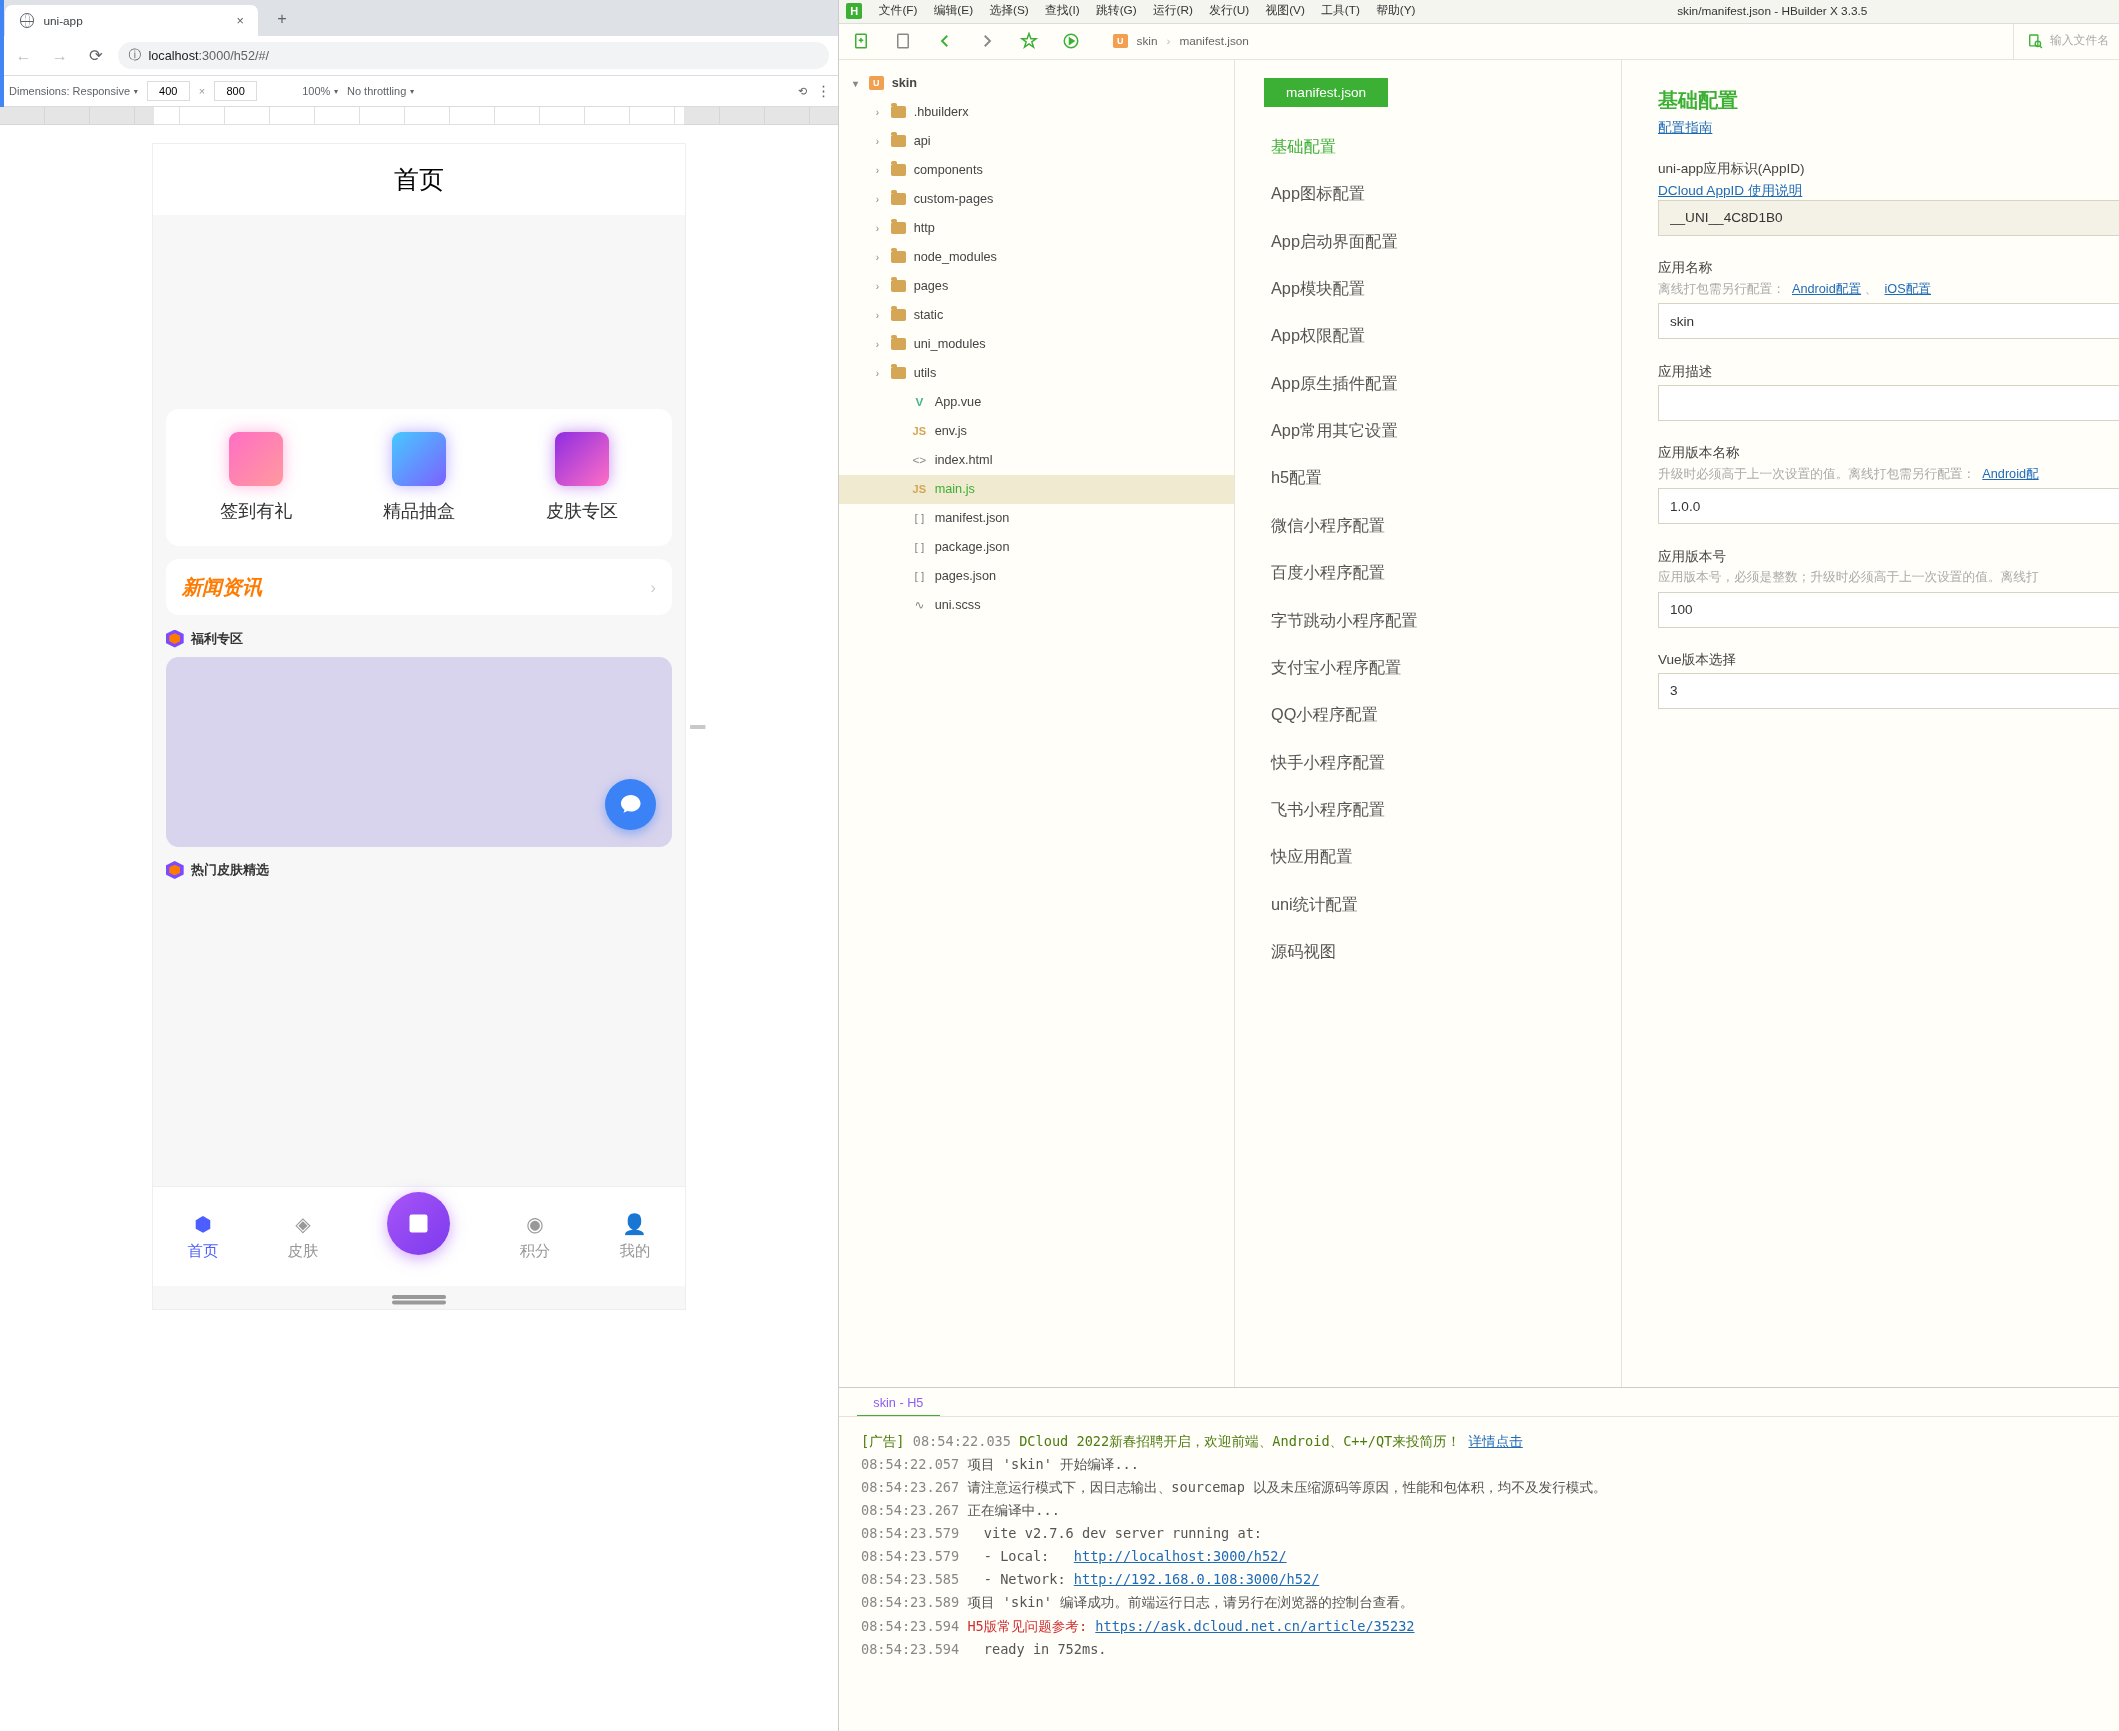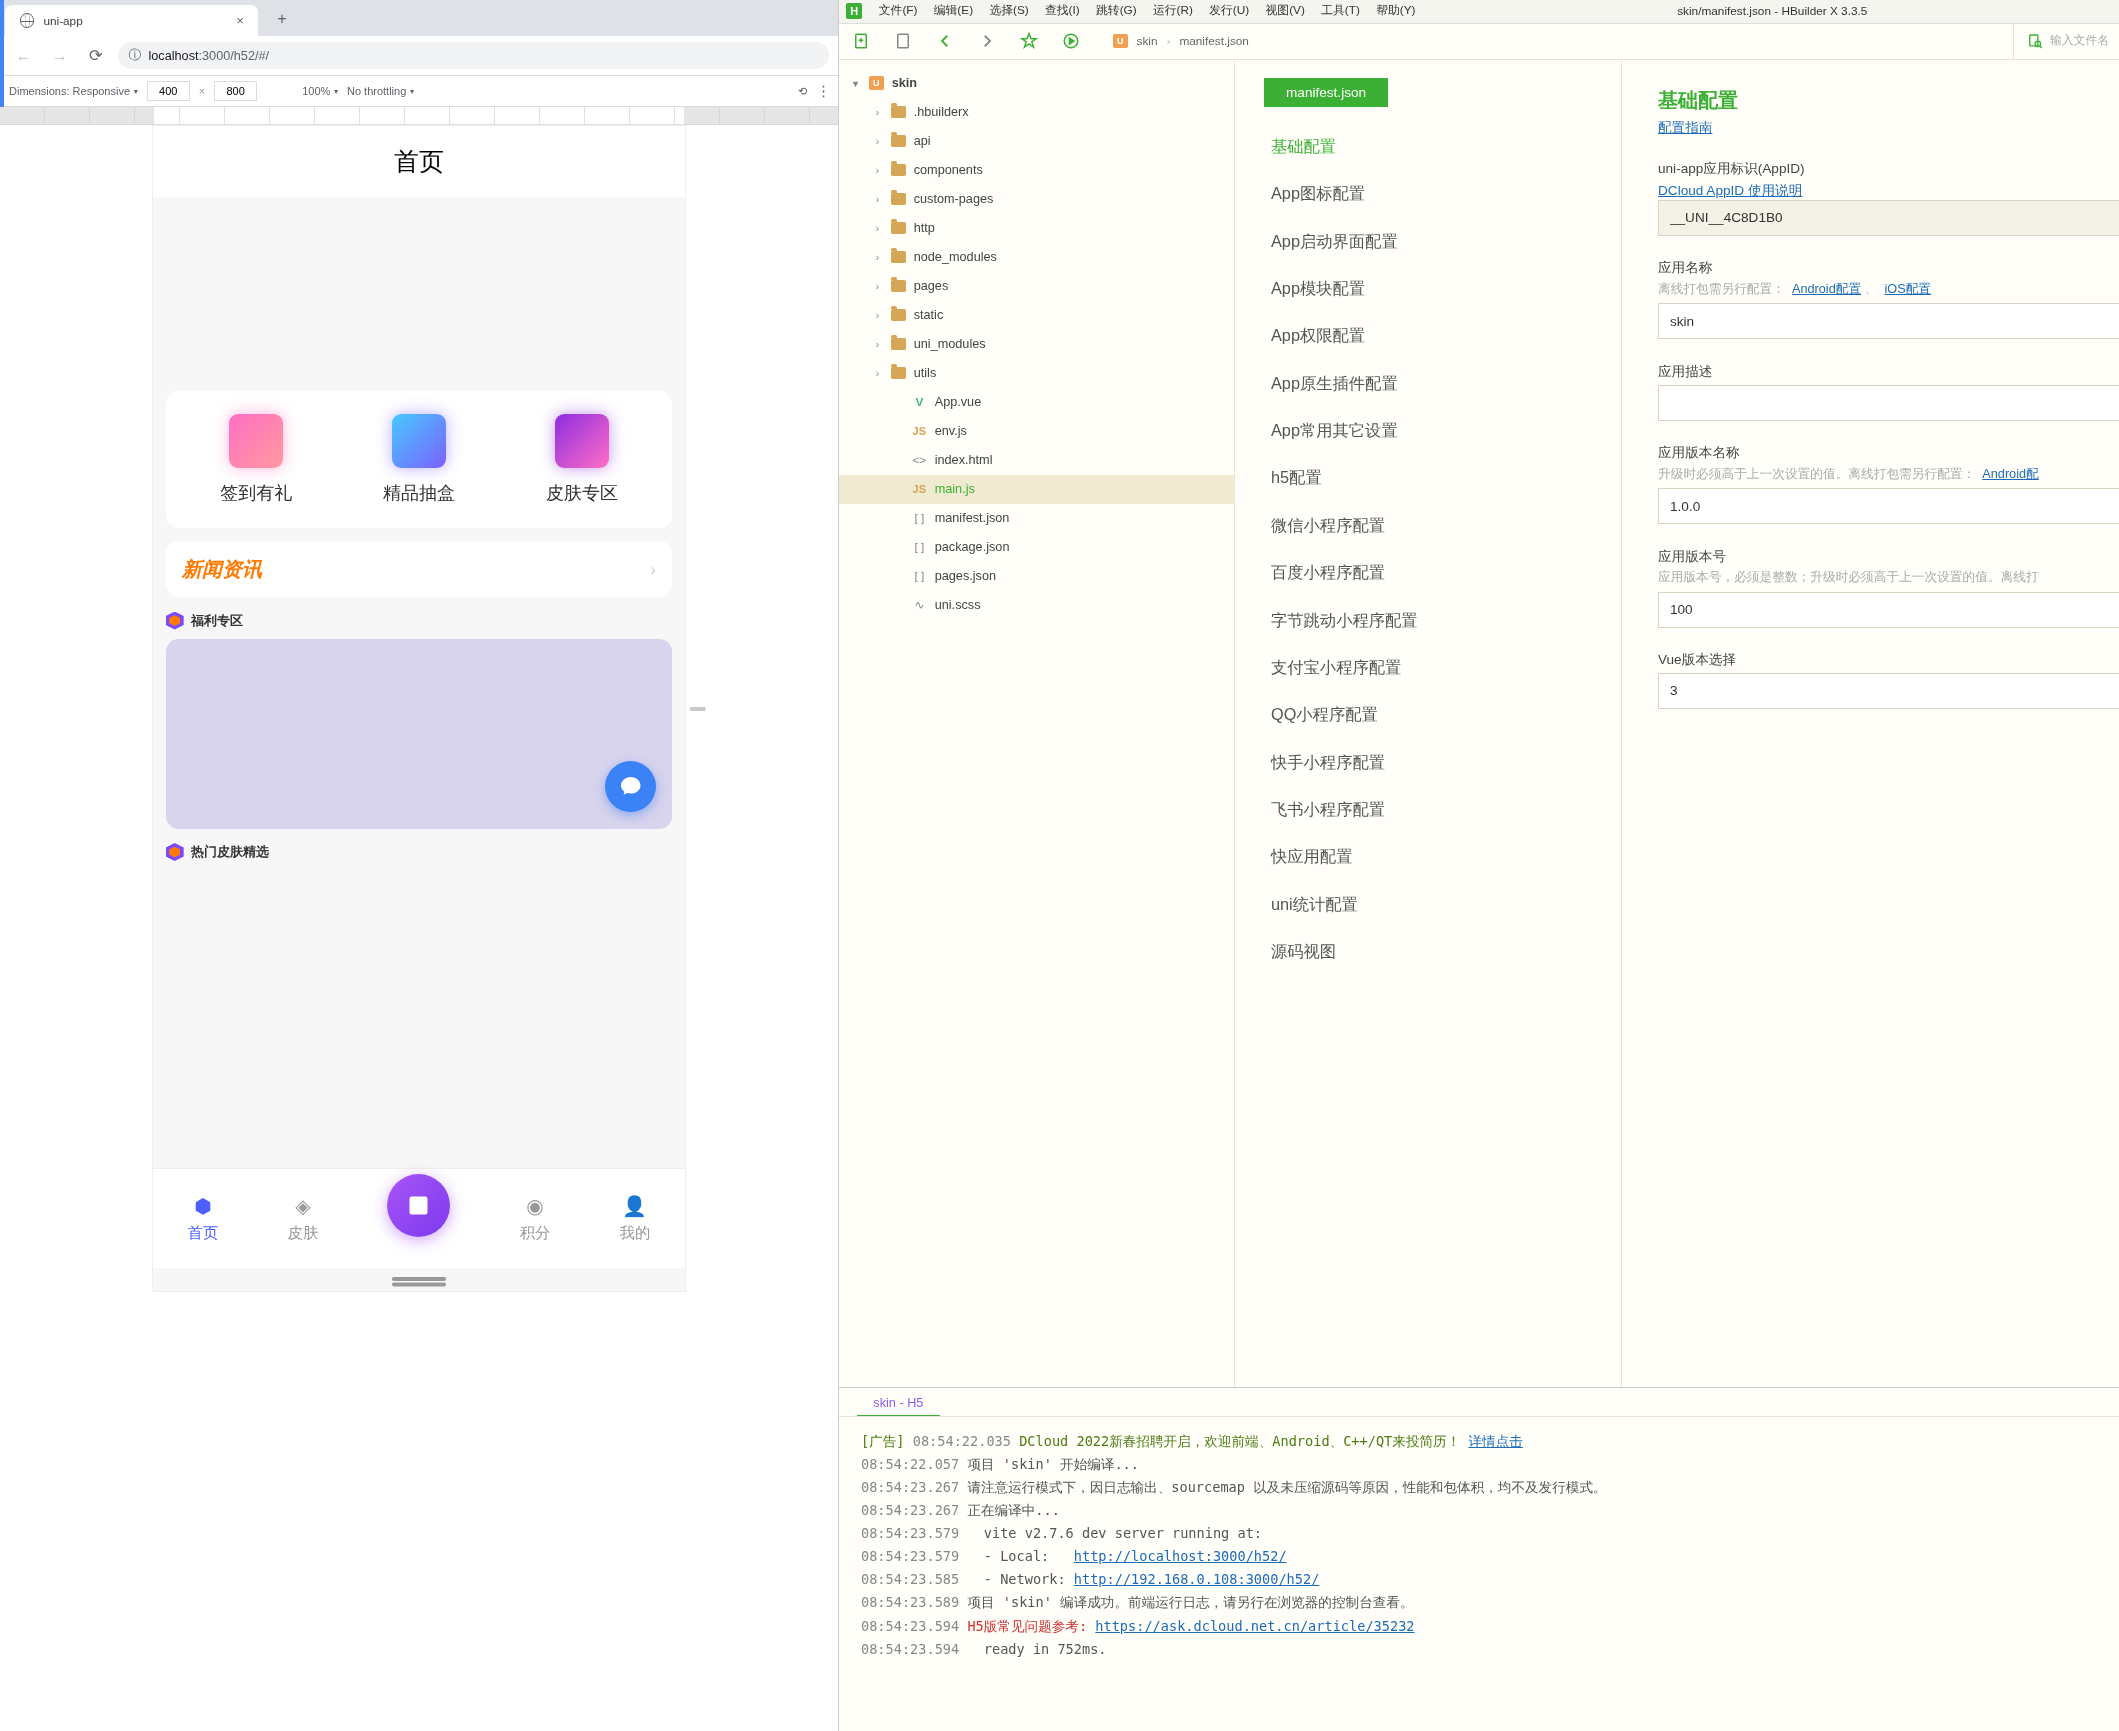--- a/index.html
+++ b/index.html
@@ -32,21 +32,21 @@
 .devtools-bar .dd::after { content: "▾"; font-size: 8.1px; }
 .devtools-bar .spacer { flex: 1; }
 .devtools-bar .dots { font-size: 14.5px; letter-spacing: -1.8px; }
 
 .device-area { flex: 1; background: #fff; position: relative; display: flex; flex-direction: column; align-items: center; }
 .ruler-h { width: 100%; height: 18px; background: repeating-linear-gradient(to right, transparent, transparent 44px, #e0e0e0 44px, #e0e0e0 45px); border-bottom: 0.9px solid #e0e0e0; }
 .ruler-dark { position: absolute; top: 0; height: 18px; background: #ccc; opacity: 0.5; }
 .ruler-dark.left { left: 0; width: 154px; }
 .ruler-dark.right { right: 0; width: 154px; }
 
-.phone { width: 534px; height: 1167px; background: #f7f7f7; position: relative; display: flex; flex-direction: column; border: 0.9px solid #eee; }
+.phone { width: 534px; height: 1167px; background: #f7f7f7; margin-top: 18px; position: relative; display: flex; flex-direction: column; border: 0.9px solid #eee; }
 .phone-header { height: 71px; background: #fff; display: flex; align-items: center; justify-content: center; font-size: 25px; font-weight: 500; color: #000; }
 .phone-body { flex: 1; padding: 12.7px; overflow: hidden; }
 .banner-space { height: 181px; }
 .feature-row { background: #fff; border-radius: 12.7px; padding: 23.5px 9px; display: flex; justify-content: space-around; }
 .feature-item { display: flex; flex-direction: column; align-items: center; gap: 12.7px; }
 .feature-icon { width: 54px; height: 54px; border-radius: 9px; }
 .fi1 { background: linear-gradient(135deg, #ff6ec4, #ff9a9e); box-shadow: 0 0 14.5px rgba(255,110,196,0.5); }
 .fi2 { background: linear-gradient(135deg, #47c9ff, #7b61ff); box-shadow: 0 0 14.5px rgba(123,97,255,0.5); }
 .fi3 { background: linear-gradient(135deg, #8e2de2, #ff6ec4); box-shadow: 0 0 14.5px rgba(142,45,226,0.5); }
 .feature-label { font-size: 18px; color: #333; }

